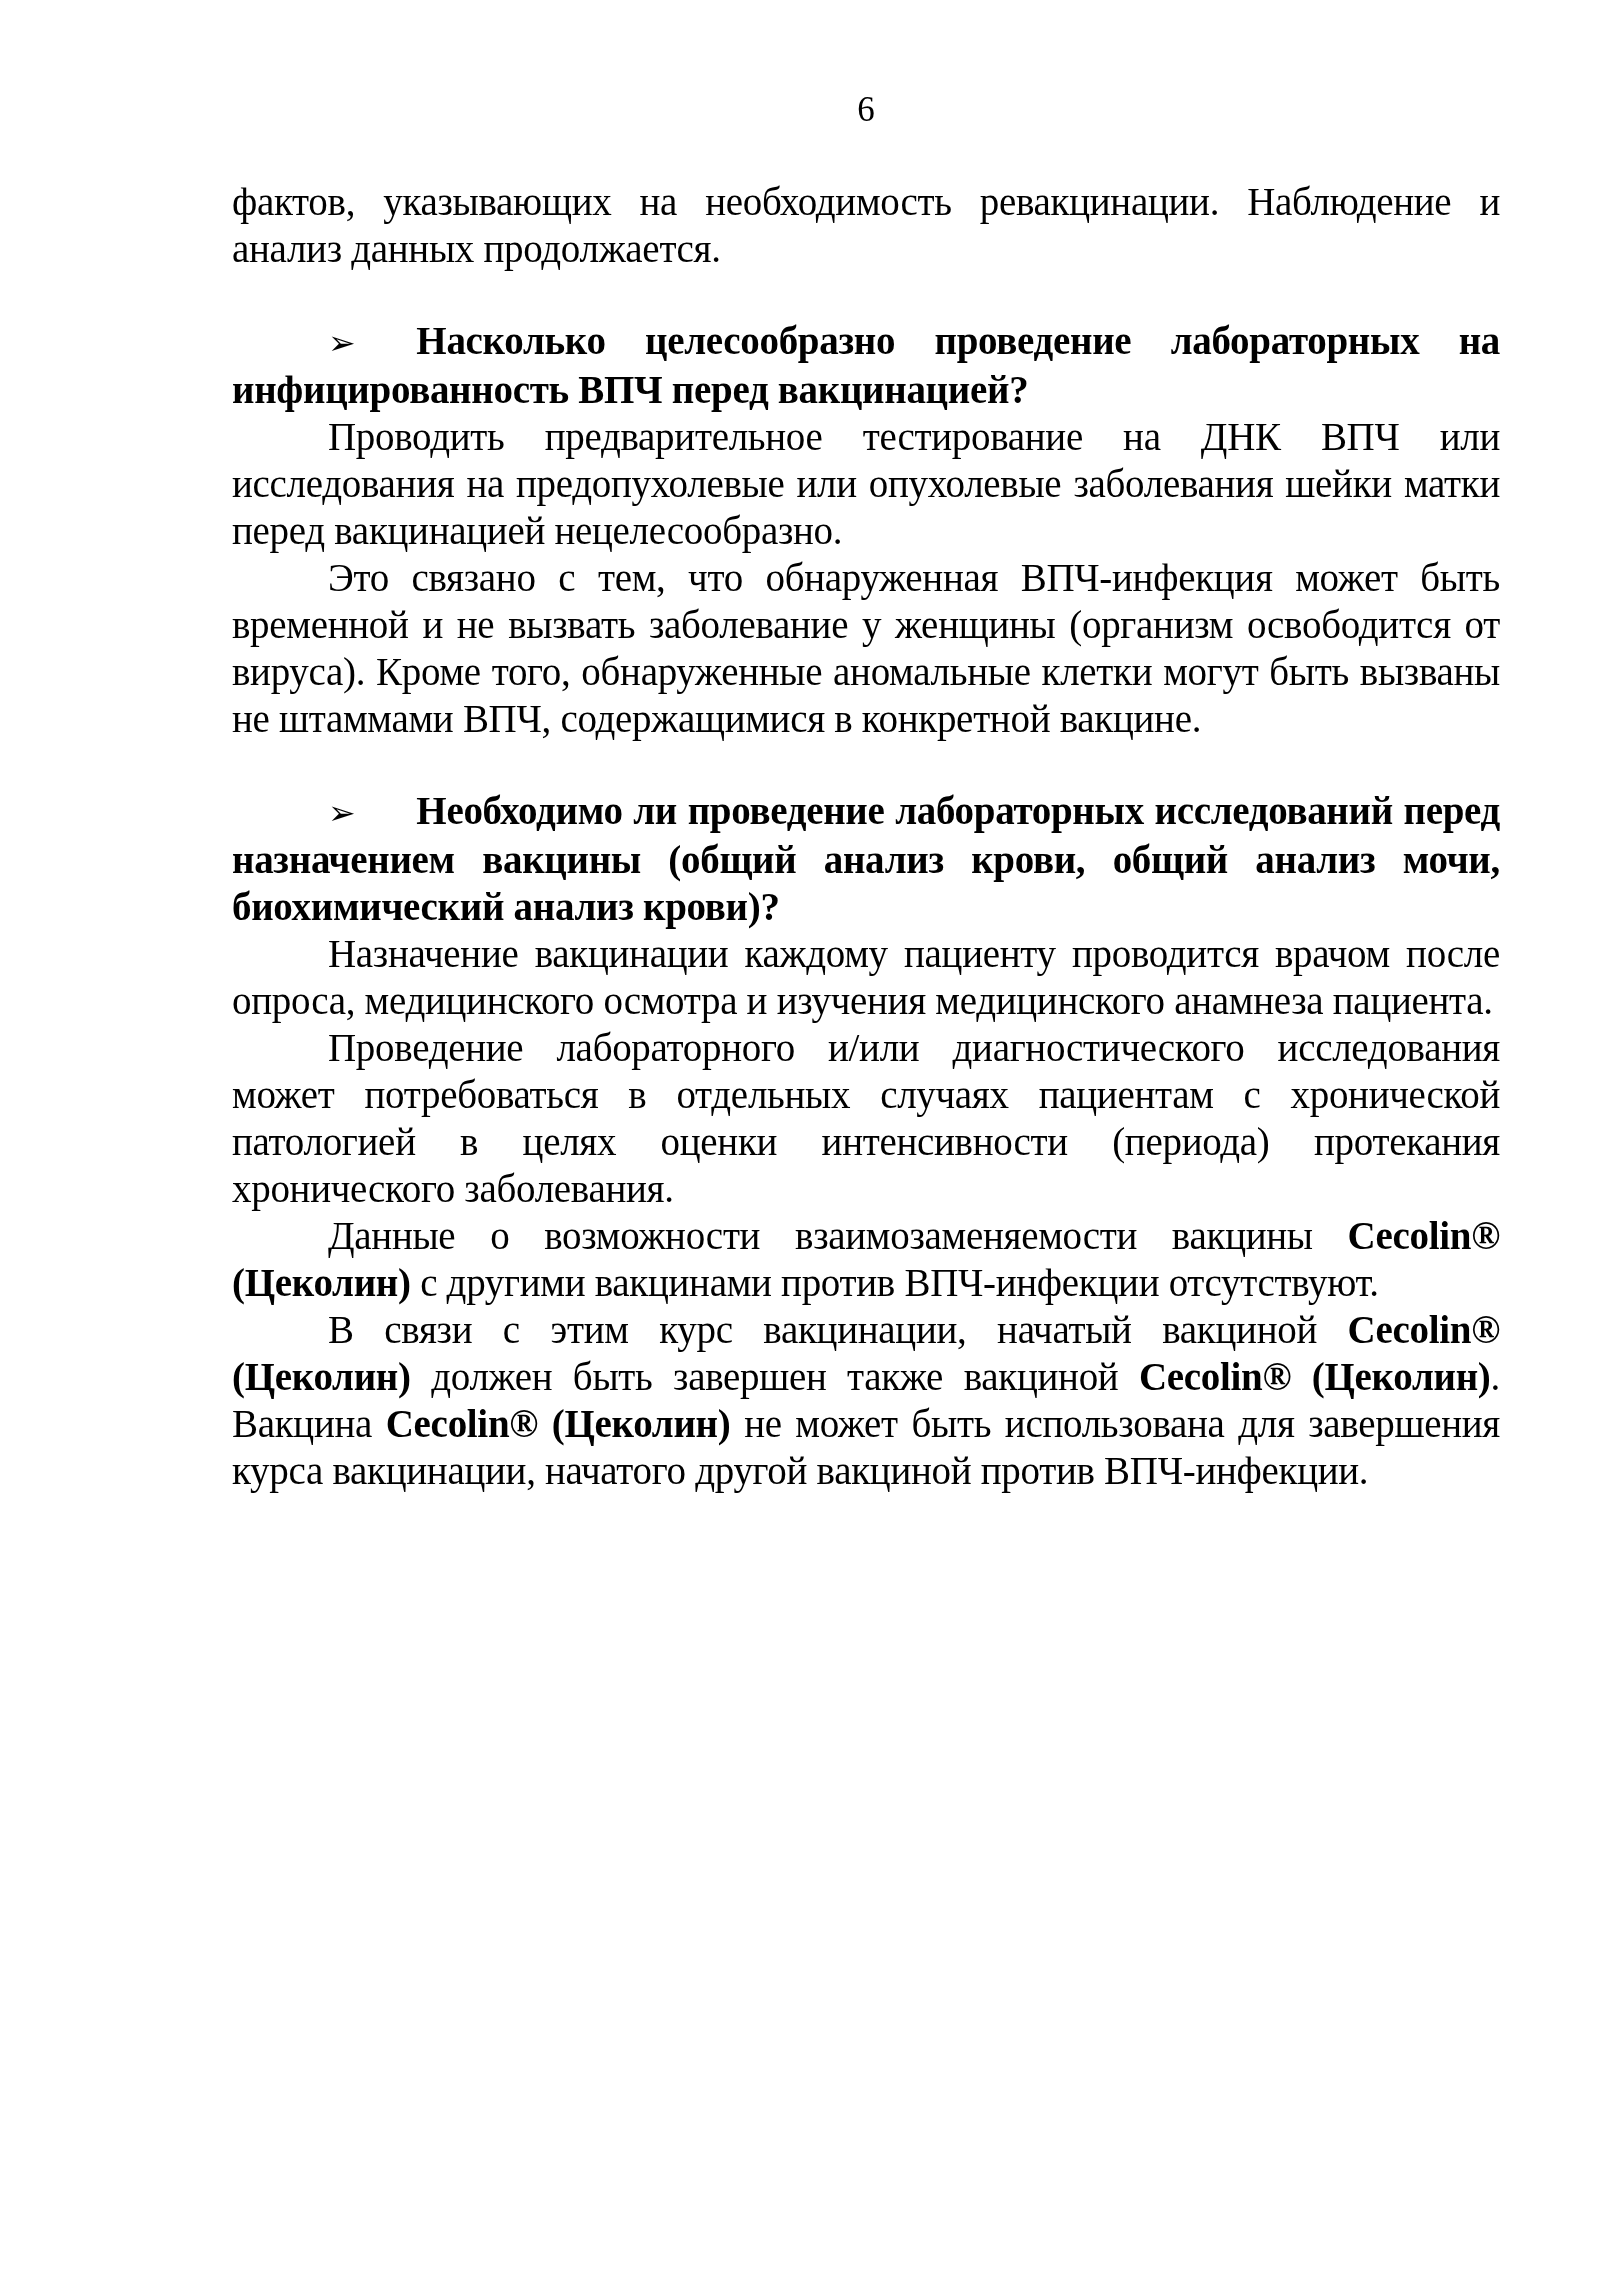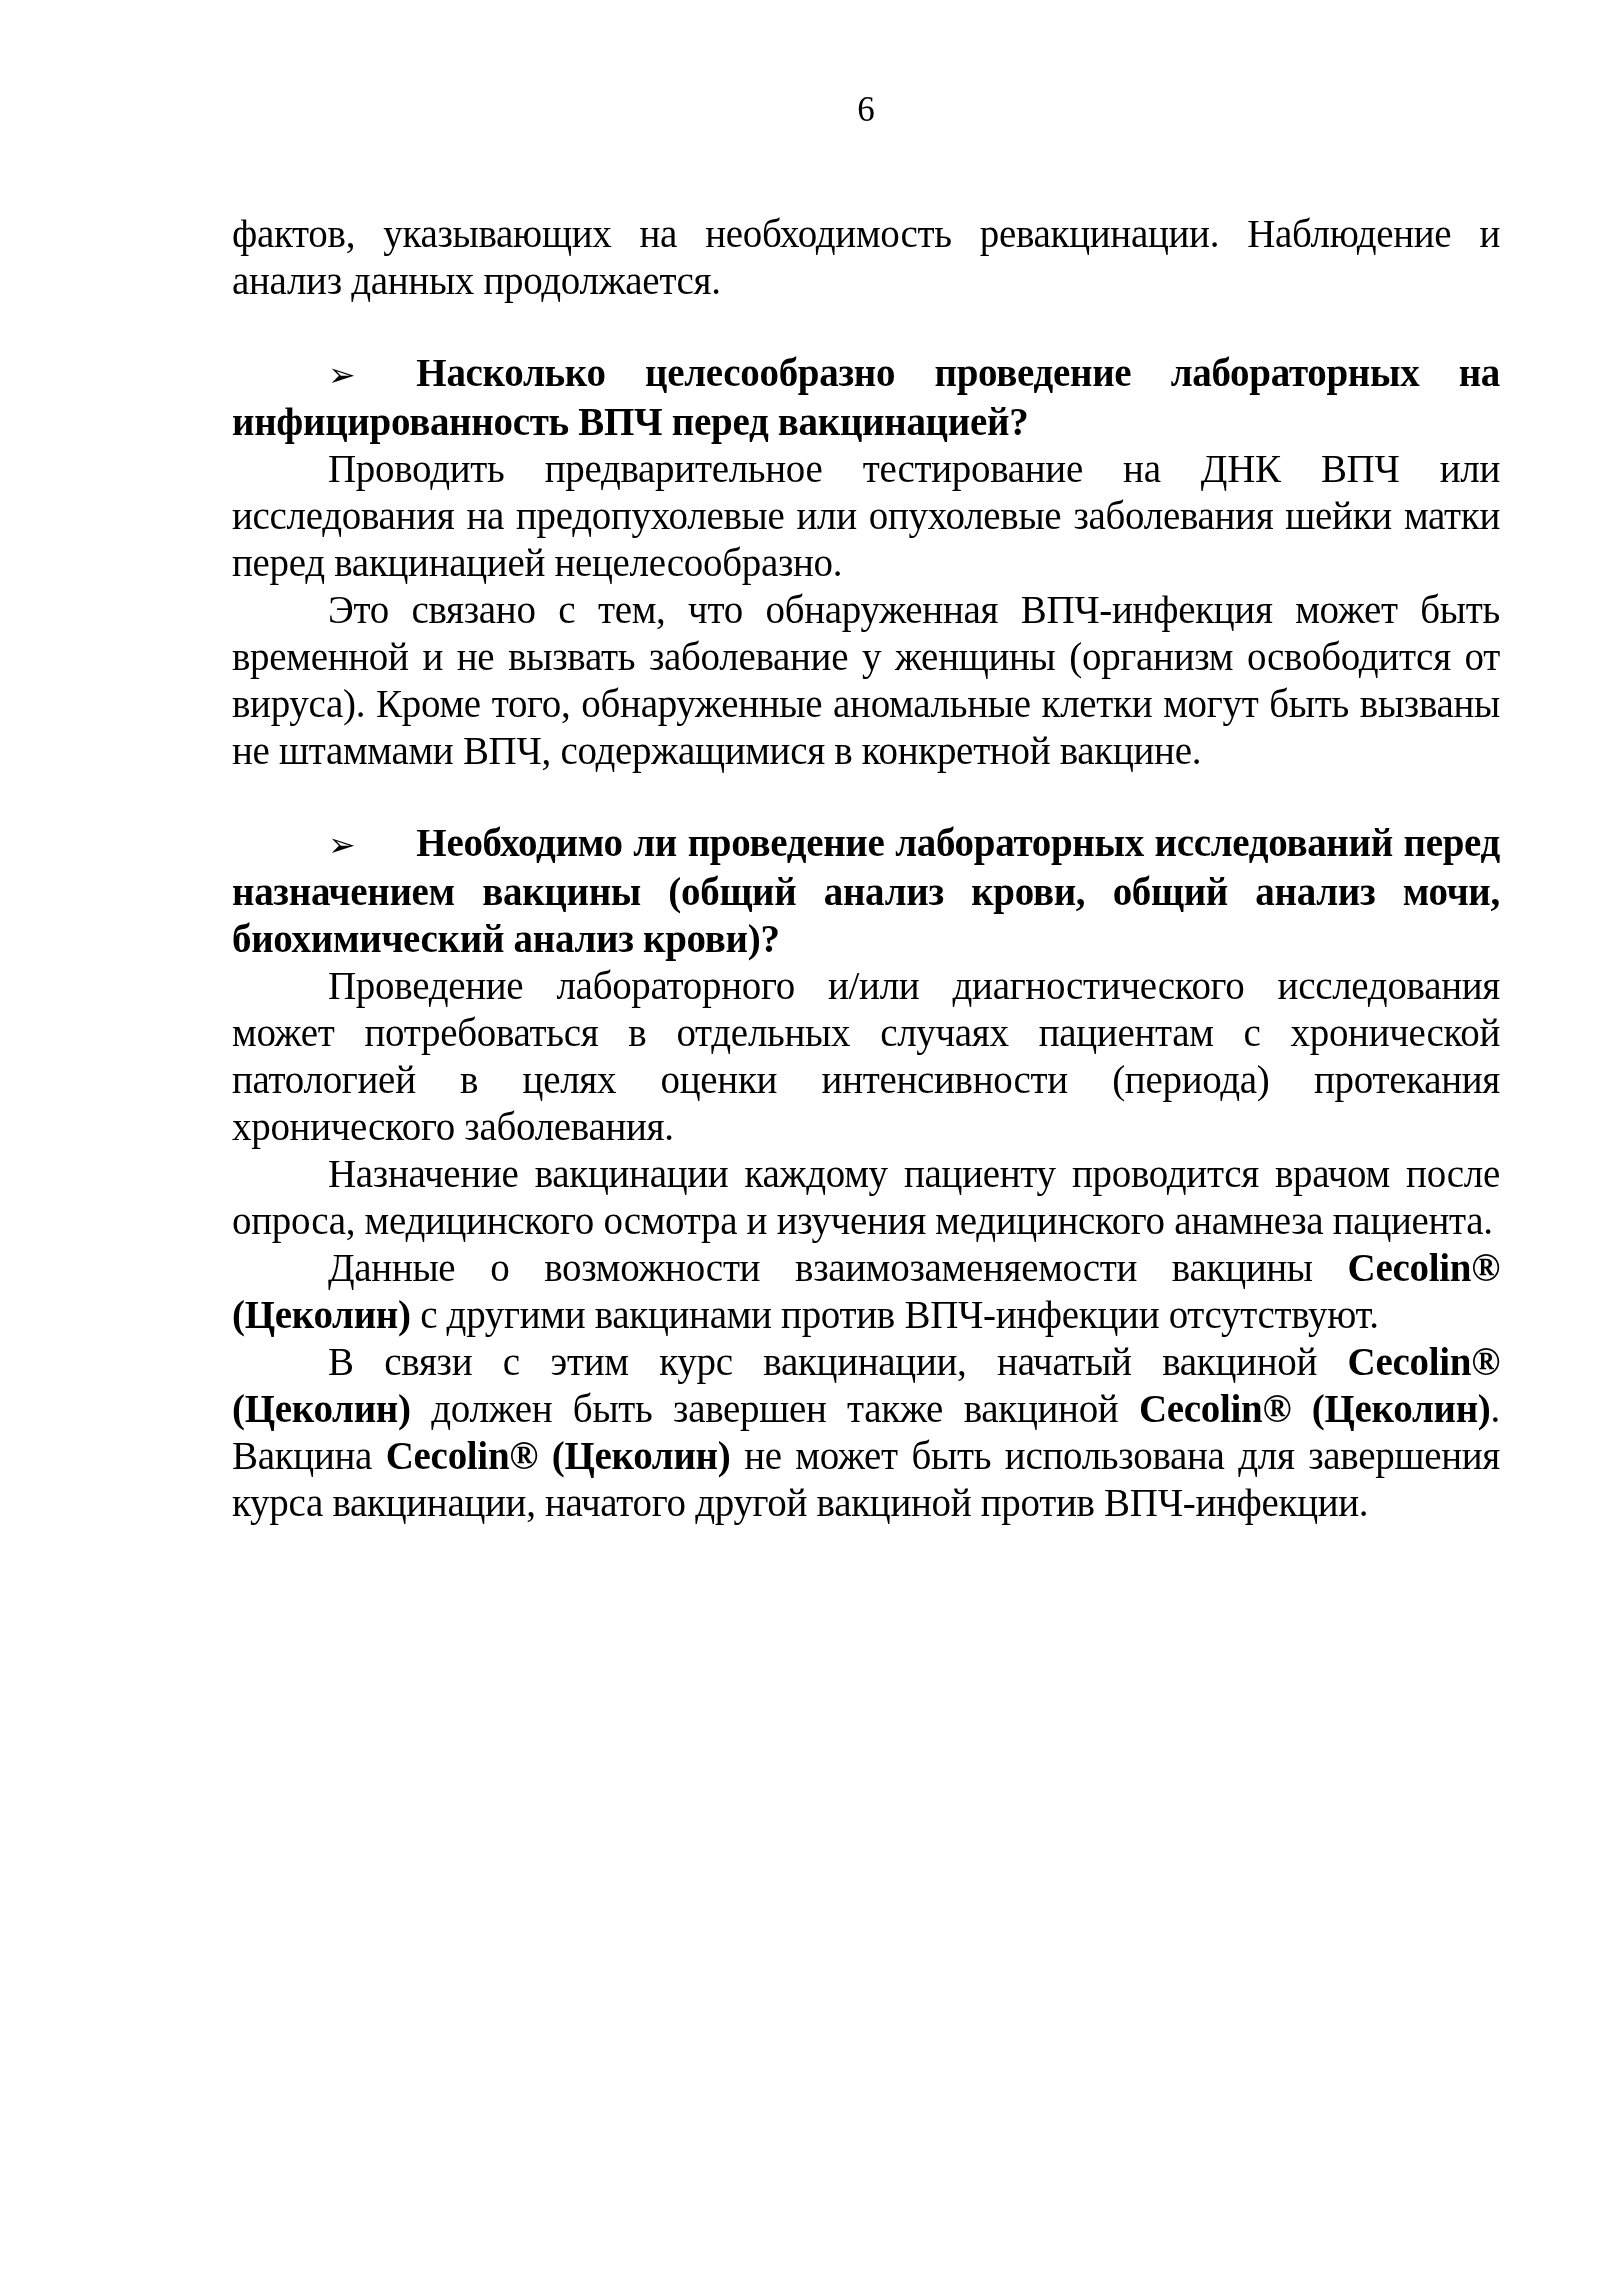--- a/index.html
+++ b/index.html
@@ -24,21 +24,20 @@
   }
   .doc-body {
     position: absolute;
     top: 178px;
     left: 232px;
     width: 1268px;
     font-size: 39px;
     line-height: 47px;
     text-align: justify;
     letter-spacing: -0.3px;
-    margin-top: 32px;
   }
   .para { margin: 0; text-indent: 96px; }
   .para.noindent { text-indent: 0; }
   .para.heading { font-weight: bold; margin-top: 45px; }
   .bullet {
     font-family: "DejaVu Sans", sans-serif;
     font-weight: normal;
     font-size: 33px;
   }
   .tab { display: inline-block; width: 61px; }
@@ -48,19 +47,19 @@
 <body>
 
 <div class="page">
   <div class="page-number">6</div>
   <div class="doc-body" id="doc-body">
       <div class="para noindent"><span>фактов, указывающих на необходимость ревакцинации. Наблюдение и анализ данных продолжается.</span></div>
       <div class="para heading"><span class="bullet">➢</span><span class="tab"></span><span>Насколько целесообразно проведение лабораторных на инфицированность ВПЧ перед вакцинацией?</span></div>
       <div class="para"><span>Проводить предварительное тестирование на ДНК ВПЧ или исследования на предопухолевые или опухолевые заболевания шейки матки перед вакцинацией нецелесообразно.</span></div>
       <div class="para"><span>Это связано с тем, что обнаруженная ВПЧ-инфекция может быть временной и не вызвать заболевание у женщины (организм освободится от вируса). Кроме того, обнаруженные аномальные клетки могут быть вызваны не штаммами ВПЧ, содержащимися в конкретной вакцине.</span></div>
       <div class="para heading"><span class="bullet">➢</span><span class="tab"></span><span>Необходимо ли проведение лабораторных исследований перед назначением вакцины (общий анализ крови, общий анализ мочи, биохимический анализ крови)?</span></div>
+      <div class="para"><span>Назначение вакцинации каждому пациенту проводится врачом после опроса, медицинского осмотра и изучения медицинского анамнеза пациента.</span></div>
       <div class="para"><span>Проведение лабораторного и/или диагностического исследования может потребоваться в отдельных случаях пациентам с хронической патологией в целях оценки интенсивности (периода) протекания хронического заболевания.</span></div>
-      <div class="para"><span>Назначение вакцинации каждому пациенту проводится врачом после опроса, медицинского осмотра и изучения медицинского анамнеза пациента.</span></div>
       <div class="para"><span>Данные о возможности взаимозаменяемости вакцины </span><span class="b">Cecolin® (Цеколин)</span><span> с другими вакцинами против ВПЧ-инфекции отсутствуют.</span></div>
       <div class="para"><span>В связи с этим курс вакцинации, начатый вакциной </span><span class="b">Cecolin® (Цеколин)</span><span> должен быть завершен также вакциной </span><span class="b">Cecolin® (Цеколин)</span><span>. Вакцина </span><span class="b">Cecolin® (Цеколин)</span><span> не может быть использована для завершения курса вакцинации, начатого другой вакциной против ВПЧ-инфекции.</span></div>
     </div>
 </div>
 
 
 </body></html>

